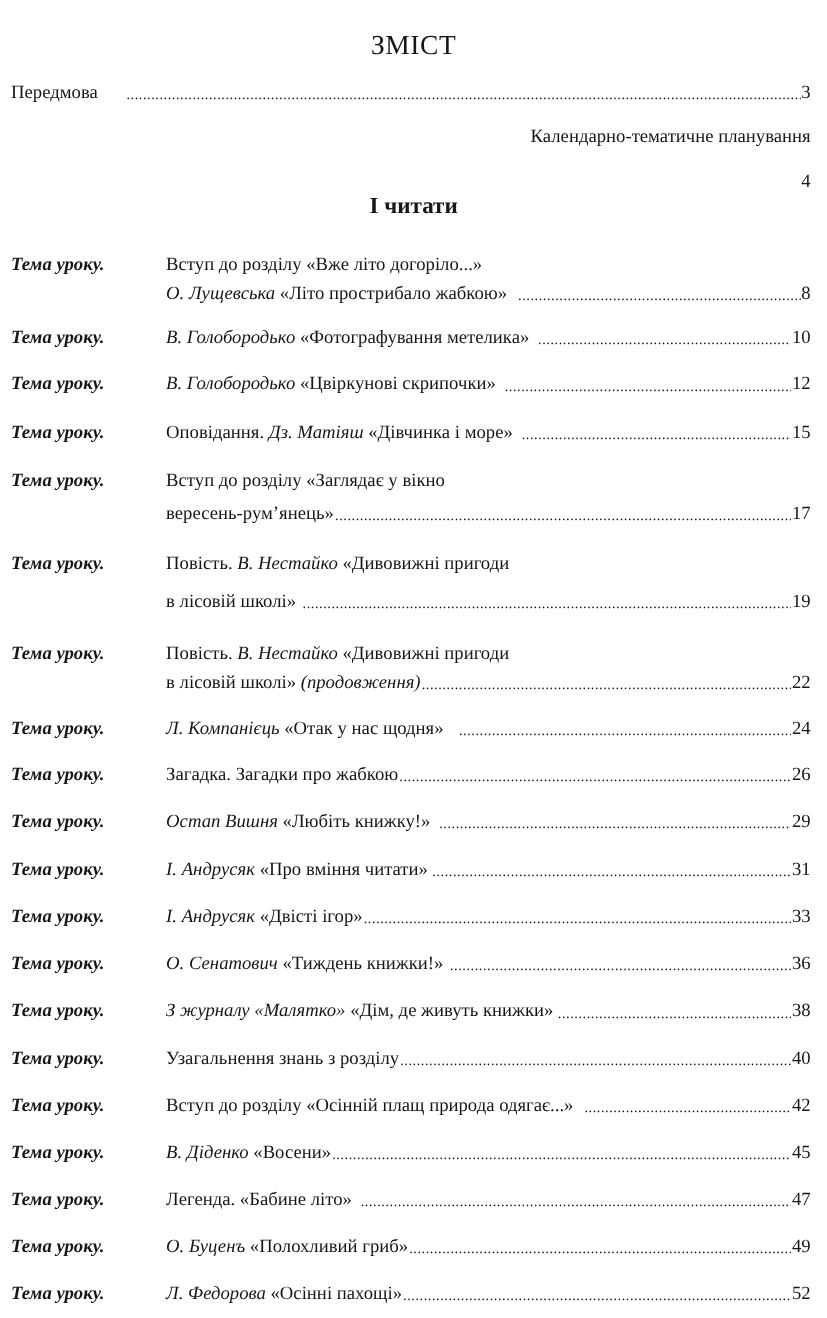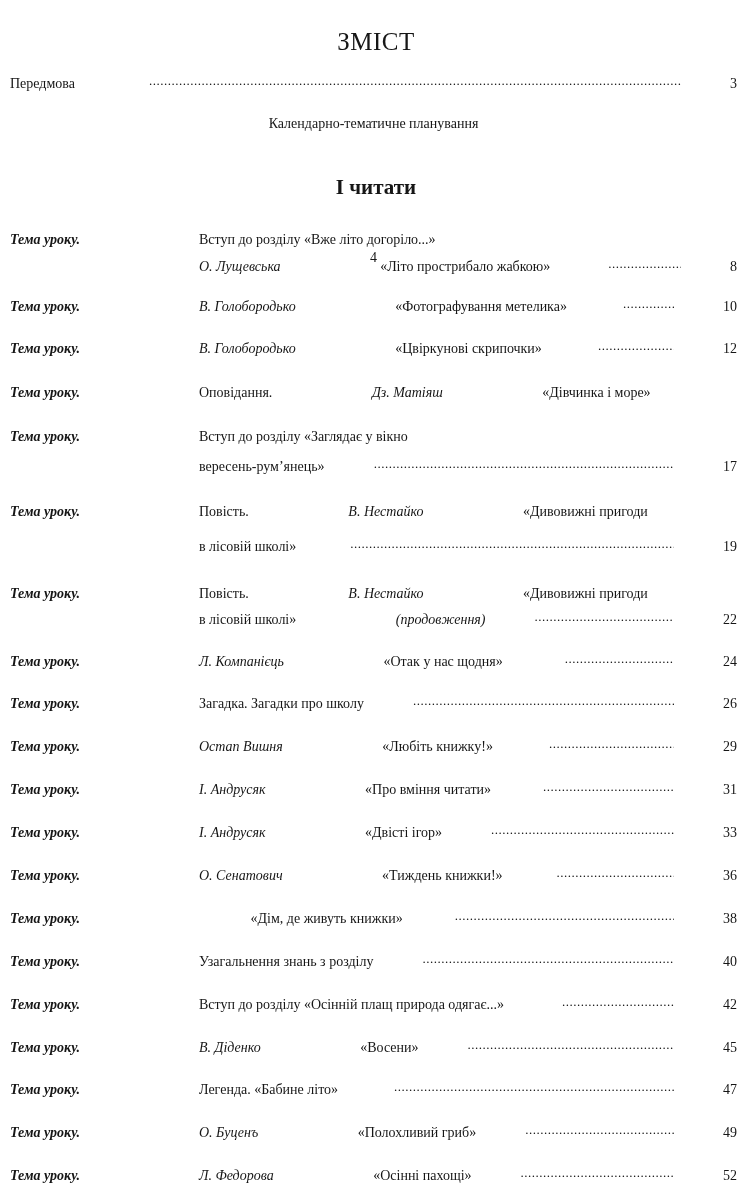--- a/index.html
+++ b/index.html
@@ -22,25 +22,24 @@
       text-align: center;
       font-weight: normal;
       font-size: 25px;
       letter-spacing: 0.5px;
     }
     .toc-line {
       position: absolute;
       left: 10px;
       right: 15px;
       display: flex;
-      align-items: center;
-      font-size: 14px;
+      align-items: flex-end;
+      font-size: 17px;
       line-height: 24px;
       white-space: nowrap;
-      gap: 48px;
     }
     .leader {
       flex: 1 1 auto;
       overflow: hidden;
       margin: 0 1px;
       position: relative;
       height: 1em;
     }
     .leader::after {
       content: "..........................................................................................................................................................................................................................................................";
@@ -192,21 +191,21 @@
   <span class="lesson-label">Тема уроку.</span>
   <span class="text-part author">Л. Компанієць</span>
   <span class="text-part">&nbsp;</span>
   <span class="text-part">«Отак у нас щодня»</span>
   <span class="leader" style="margin-left:14px;"></span>
   <span class="page-num">24</span>
 </div>
 
 <div class="toc-line" style="top:692px;">
   <span class="lesson-label">Тема уроку.</span>
-  <span class="text-part">Загадка. Загадки про школу</span>
+  <span class="text-part">Загадка. Загадки про жабкою</span>
   <span class="leader"></span>
   <span class="page-num">26</span>
 </div>
 
 <div class="toc-line" style="top:735px;">
   <span class="lesson-label">Тема уроку.</span>
   <span class="text-part author">Остап Вишня</span>
   <span class="text-part">&nbsp;</span>
   <span class="text-part">«Любіть книжку!»</span>
   <span class="leader" style="margin-left:8px;"></span>
@@ -235,20 +234,21 @@
   <span class="lesson-label">Тема уроку.</span>
   <span class="text-part author">О. Сенатович</span>
   <span class="text-part">&nbsp;</span>
   <span class="text-part">«Тиждень книжки!»</span>
   <span class="leader" style="margin-left:6px;"></span>
   <span class="page-num">36</span>
 </div>
 
 <div class="toc-line" style="top:907px;">
   <span class="lesson-label">Тема уроку.</span>
+  <span class="text-part author">З журналу «Малятко»</span>
   <span class="text-part">&nbsp;</span>
   <span class="text-part">«Дім, де живуть книжки»</span>
   <span class="leader" style="margin-left:4px;"></span>
   <span class="page-num">38</span>
 </div>
 
 <div class="toc-line" style="top:950px;">
   <span class="lesson-label">Тема уроку.</span>
   <span class="text-part">Узагальнення знань з розділу</span>
   <span class="leader"></span>

